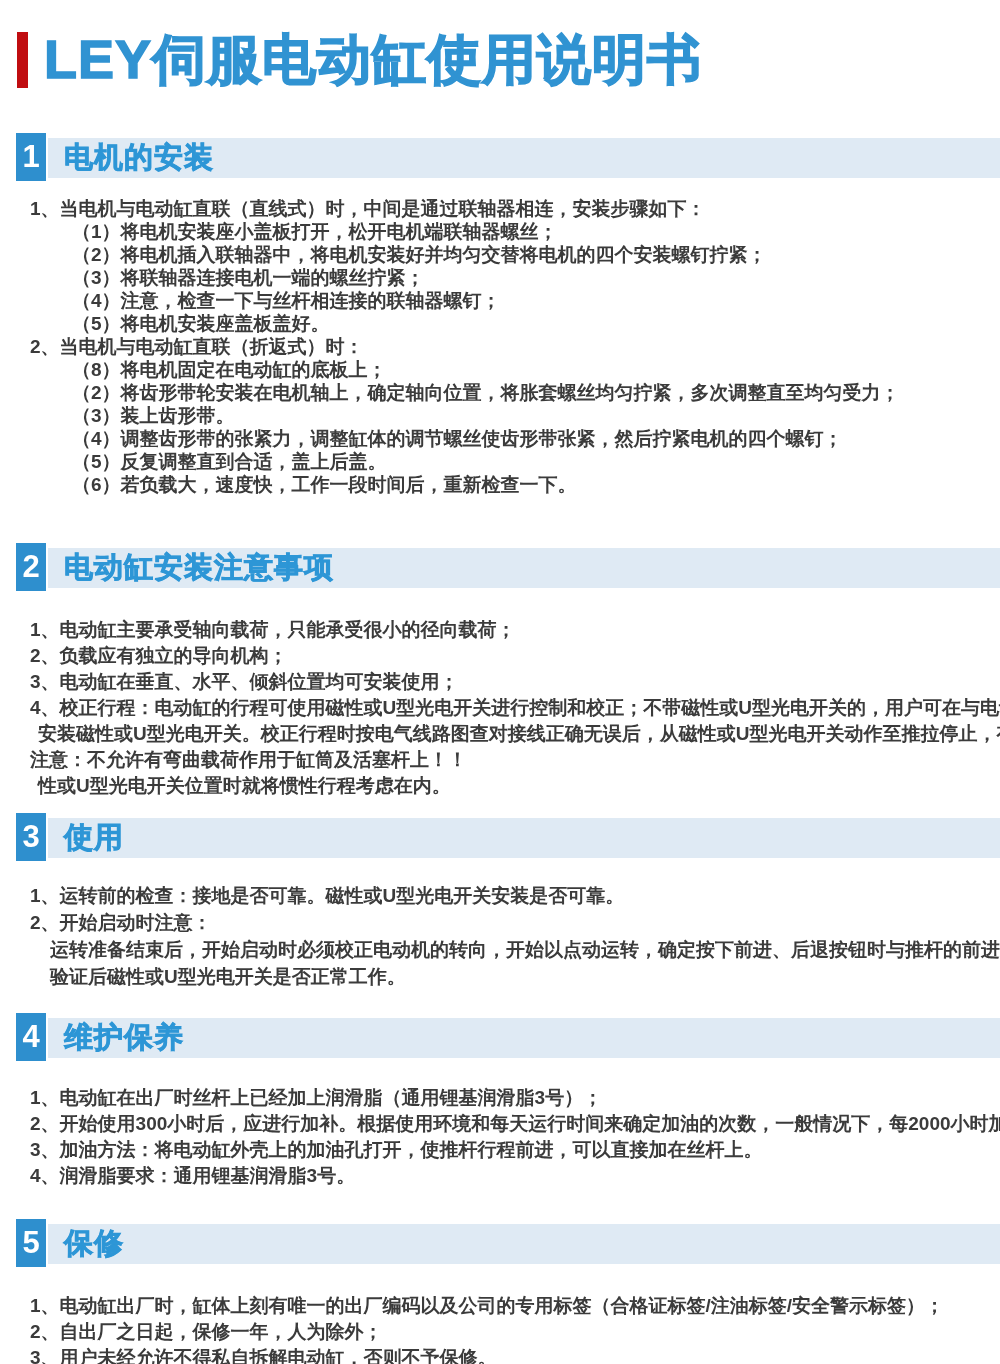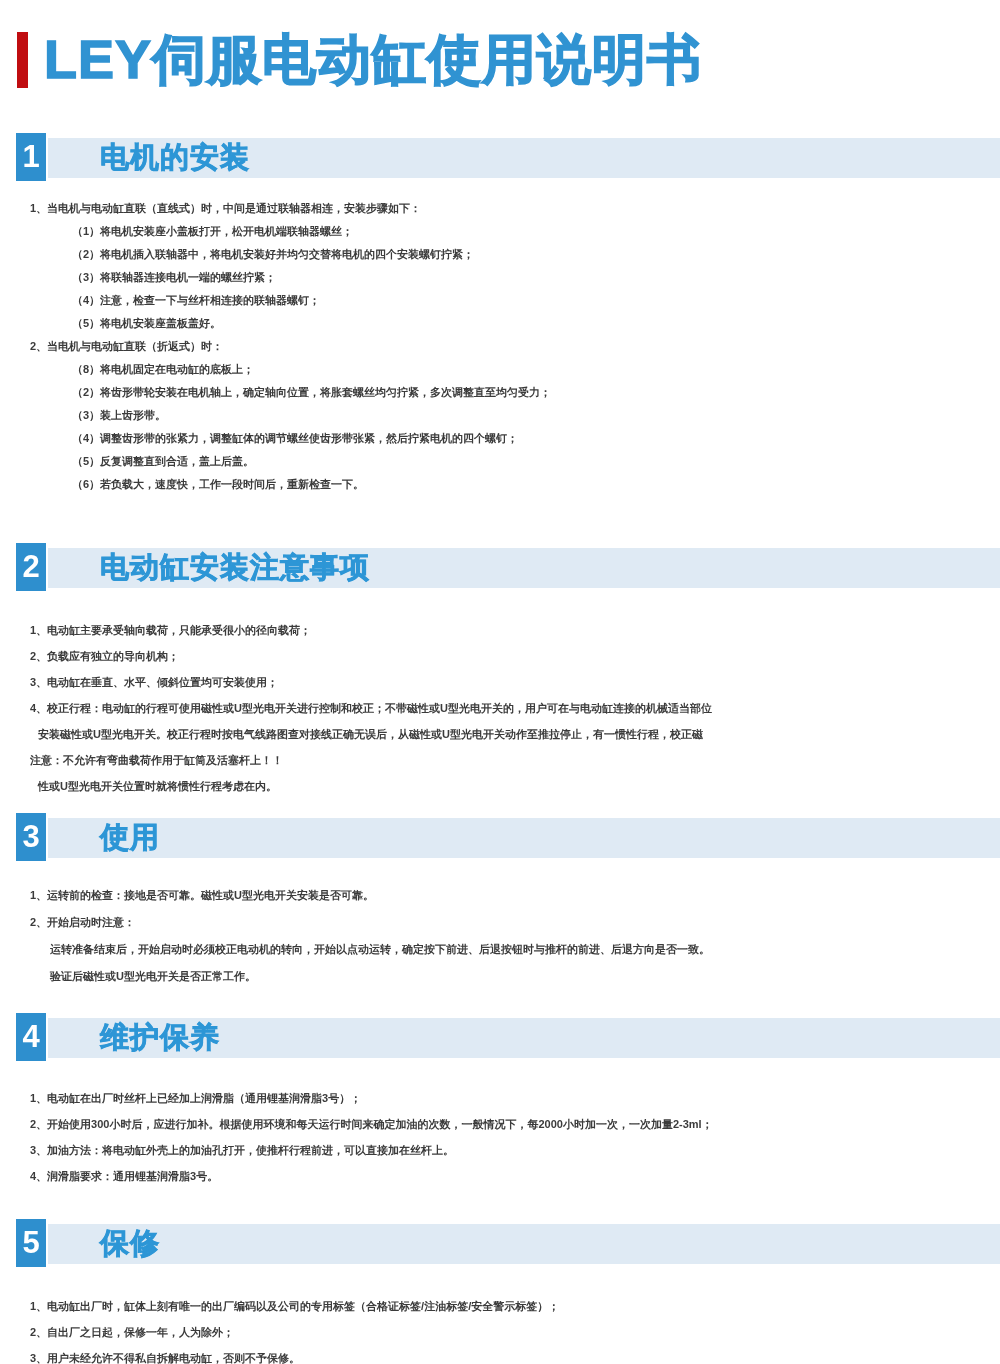--- a/index.html
+++ b/index.html
@@ -18,26 +18,26 @@
   .doc-title{margin:30px 0 0 17px;height:60px;display:flex;align-items:center;}
   .red-bar{display:inline-block;width:11px;height:56px;background:var(--accent-red);margin-right:16px;flex:0 0 auto;}
   .doc-title h1{font-size:54px;font-weight:900;color:var(--title-blue);letter-spacing:1px;
     -webkit-text-stroke:1.5px var(--title-blue);white-space:nowrap;}
 
   
   .sec-header{position:relative;height:48px;margin-left:16px;}
   .sec-num{position:absolute;left:0;top:0;width:30px;height:48px;background:var(--number-box-blue);
     color:#ffffff;font-size:31px;font-weight:bold;display:flex;align-items:center;justify-content:center;}
   .sec-bar{position:absolute;left:32px;right:0;top:5px;height:40px;background:var(--header-bar-bg);
-    display:flex;align-items:center;padding-left:36px;}
+    display:flex;align-items:center;}
   .sec-title{padding-left:16px;font-size:29px;font-weight:900;color:var(--header-text-blue);
     -webkit-text-stroke:0.8px var(--header-text-blue);letter-spacing:1px;white-space:nowrap;}
 
   
-  .sec-body{color:var(--body-text);font-size:11px;font-weight:600;}
+  .sec-body{color:var(--body-text);font-size:19px;font-weight:600;}
   .line{white-space:nowrap;}
   .i0{padding-left:30px;}
   .i1{padding-left:72px;}
   .i2{padding-left:50px;}
   .i3{padding-left:38px;}
 
   .s1{margin-top:43px;}
   .s1 .sec-body{margin-top:16px;line-height:23px;}
   .s2{margin-top:47px;}
   .s2 .sec-body{margin-top:26px;line-height:26px;}

